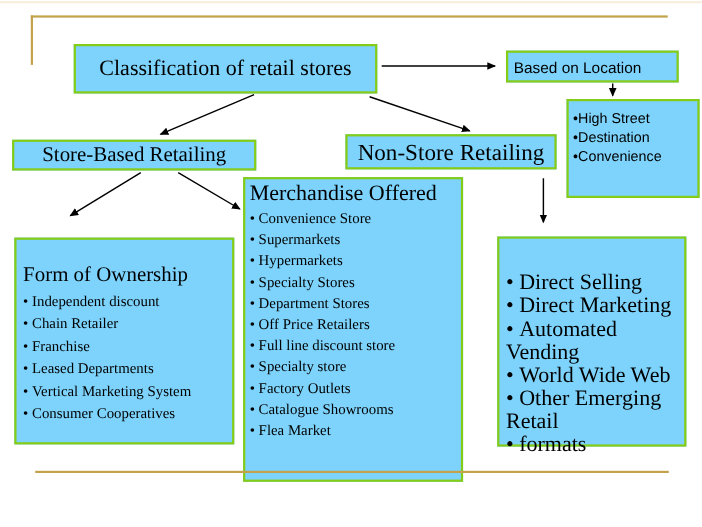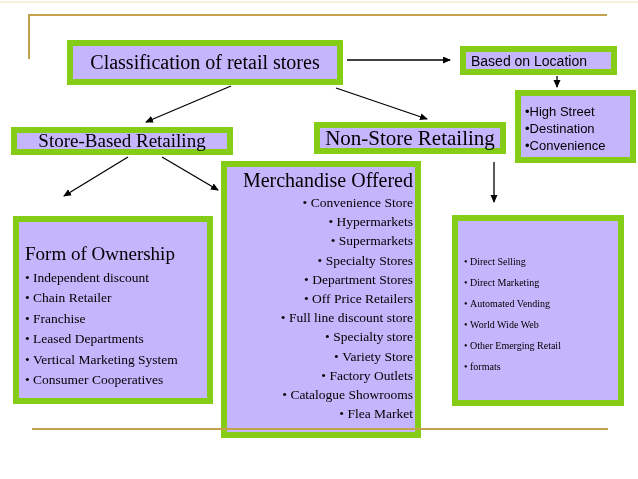--- a/index.html
+++ b/index.html
@@ -5,45 +5,45 @@
   html,body{margin:0;padding:0;}
   body{font-family:"Liberation Serif",serif;background:#ffffff;}
   .slide{position:relative;width:638px;height:479px;background:#ffffff;overflow:hidden;}
 
   
   .top-faint-line{position:absolute;left:0;top:1px;width:638px;height:2px;background:#f7efdc;}
   .gold-top-line{position:absolute;left:28px;top:14px;width:579px;height:2px;background:#c2a24b;}
   .gold-top-stub{position:absolute;left:28px;top:14px;width:2px;height:45px;background:#c2a24b;}
   .gold-bottom-line{position:absolute;left:32px;top:428px;width:576px;height:2px;background:#c2a24b;z-index:3;}
 
-  .box{position:absolute;border:6px solid #84cc16;background:#c4b5fd;box-sizing:border-box;z-index:2;}
+  .box{position:absolute;border:2px solid #84cc16;background:#7dd3fc;box-sizing:border-box;z-index:2;}
   .center-text{display:flex;align-items:center;justify-content:center;}
 
   .title-box{left:67px;top:40px;width:276px;height:45px;font-size:20px;}
   .store-based-box{left:11px;top:127px;width:222px;height:28px;font-size:19px;text-align:center;}
   .non-store-box{left:314px;top:122px;width:192px;height:32px;font-size:21px;}
 
   .based-location-box{left:460px;top:46px;width:157px;height:29px;
     font-family:"Liberation Sans",sans-serif;font-size:14px;
     display:flex;align-items:center;padding-left:5px;}
 
-  .location-list-box{left:515px;top:90px;width:121px;height:73px;
+  .location-list-box{left:515px;top:90px;width:121px;height:90px;
     font-family:"Liberation Sans",sans-serif;font-size:13px;padding:7px 2px 0 4px;}
   .location-list-box ul{margin:0;padding:0;list-style:none;line-height:17px;}
   .location-list-box li::before{content:"\2022";}
 
   .ownership-box{left:13px;top:216px;width:200px;height:188px;padding:20px 2px 0 6px;}
   .ownership-box .box-heading{font-size:19px;line-height:24px;margin:0 0 2px 0;}
 
-  .merchandise-box{left:221px;top:161px;width:200px;height:277px;padding:1px 2px 0 4px;text-align:right;}
+  .merchandise-box{left:221px;top:161px;width:200px;height:277px;padding:1px 2px 0 4px;}
   .merchandise-box .box-heading{font-size:20px;line-height:25px;margin:0;}
   .merchandise-box ul{line-height:19.2px;font-size:13.5px;}
 
   .nonstore-list-box{left:452px;top:215px;width:172px;height:191px;padding:30px 2px 0 6px;}
-  .nonstore-list-box ul{line-height:21px;font-size:10px;}
+  .nonstore-list-box ul{line-height:21px;font-size:20px;}
 
   .serif-list{margin:0;padding:0;list-style:none;font-size:13.5px;line-height:20.4px;}
   .serif-list li::before{content:"\2022\00a0";}
 
   .arrow-layer{position:absolute;left:0;top:0;width:638px;height:479px;z-index:1;pointer-events:none;}
 </style>
 </head>
 <body>
 
 <div class="slide">
@@ -101,28 +101,27 @@
       <li>Leased Departments</li>
       <li>Vertical Marketing System</li>
       <li>Consumer Cooperatives</li>
     </ul>
   </div>
 
   <div class="box merchandise-box">
     <div class="box-heading">Merchandise Offered</div>
     <ul class="serif-list">
       <li>Convenience Store</li>
+      <li>Supermarkets</li>
       <li>Hypermarkets</li>
-      <li>Supermarkets</li>
       <li>Specialty Stores</li>
       <li>Department Stores</li>
       <li>Off Price Retailers</li>
       <li>Full line discount store</li>
       <li>Specialty store</li>
-      <li>Variety Store</li>
       <li>Factory Outlets</li>
       <li>Catalogue Showrooms</li>
       <li>Flea Market</li>
     </ul>
   </div>
 
   <div class="box nonstore-list-box">
     <ul class="serif-list">
       <li>Direct Selling</li>
       <li>Direct Marketing</li>

